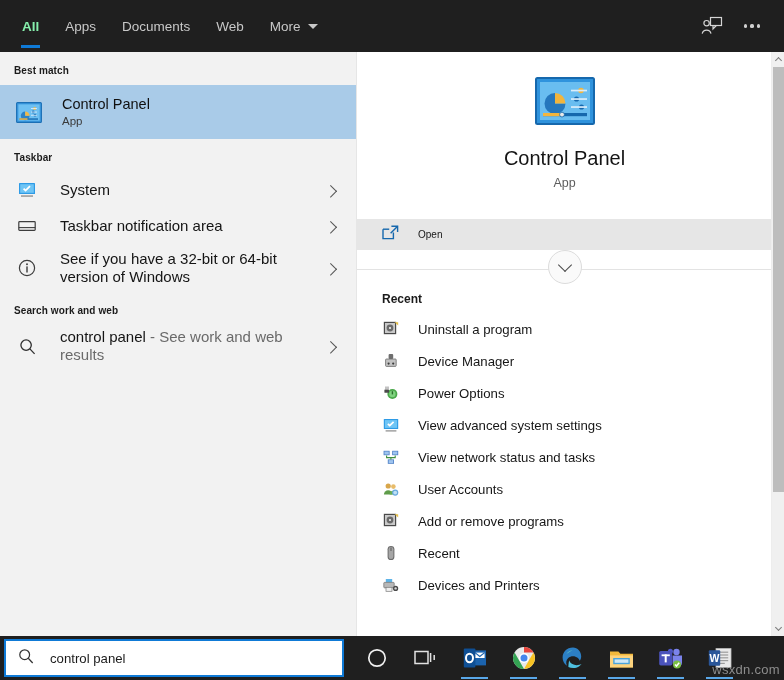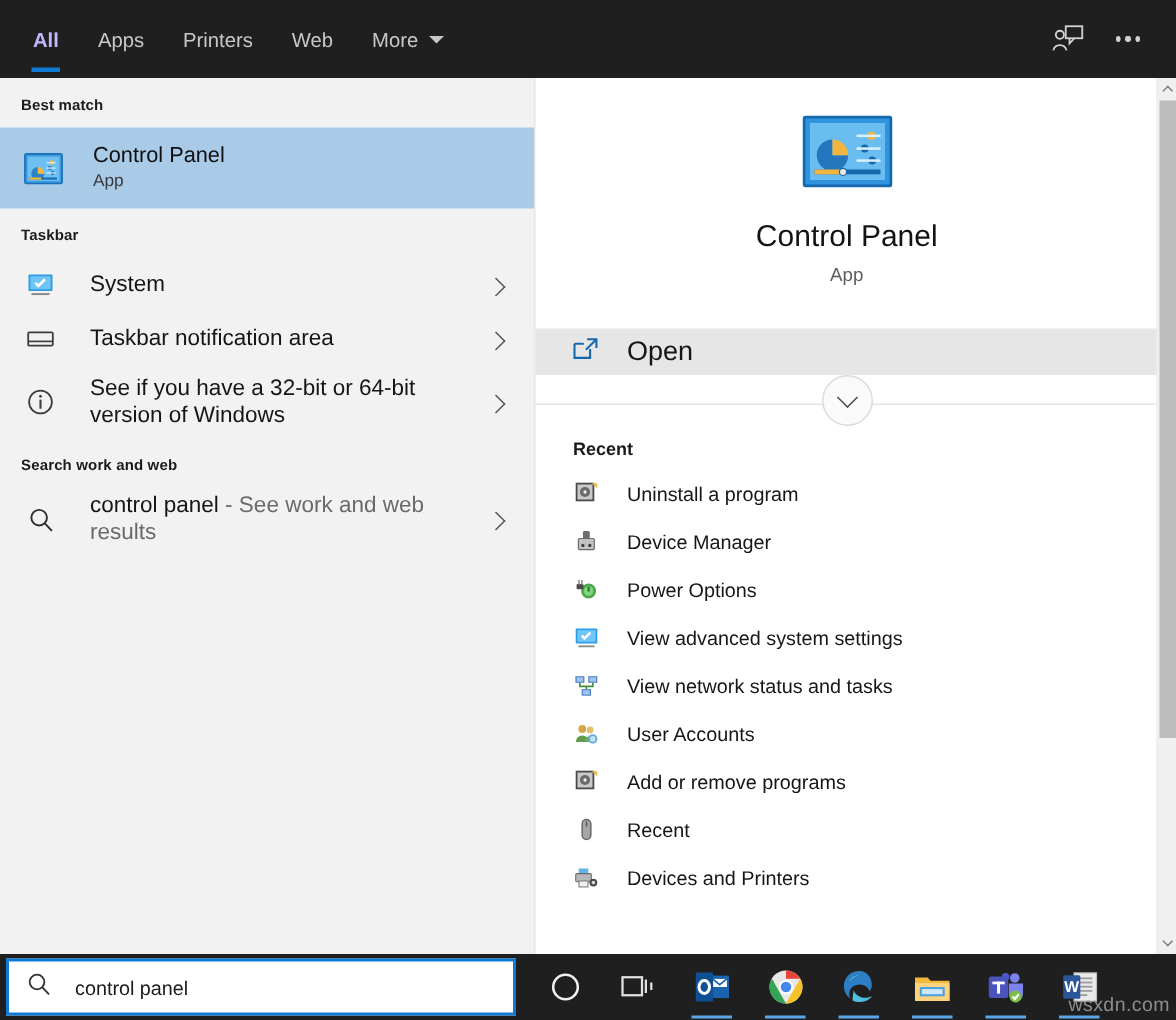--- a/index.html
+++ b/index.html
@@ -15,21 +15,21 @@
   .topnav {
     position:absolute; left:0; top:0; width:784px; height:52px;
     background:#1f1f1f; display:flex; align-items:center;
   }
   .tab {
     position:relative; height:52px; display:flex; align-items:center;
     padding:0 13px; color:#c8c8c8; font-size:13.5px; cursor:default;
     white-space:nowrap;
   }
   .tab:first-child { margin-left:9px; }
-  .tab.active { color:#c4b5fd; font-weight:bold; }
+  .tab.active { color:#86efac; font-weight:bold; }
   .tab.active::after {
     content:""; position:absolute; left:12px; right:12px; bottom:4px;
     height:3px; background:#0f7ad6;
   }
   .tab .caret {
     display:inline-block; margin-left:7px; width:0; height:0;
     border-left:5px solid transparent; border-right:5px solid transparent;
     border-top:5.5px solid #c8c8c8;
   }
   .topnav-right { margin-left:auto; display:flex; align-items:center; padding-right:12px; }
@@ -87,21 +87,21 @@
   
   .hero { padding-top:25px; text-align:center; }
   .hero-icon { display:flex; justify-content:center; margin-bottom:20px; }
   .hero-title { font-size:20px; color:#141414; line-height:26px; }
   .hero-sub { font-size:12.5px; color:#5d5d5d; margin-top:5px; }
 
   .open-row {
     margin-top:29px; height:31px; background:#e6e6e6;
     display:flex; align-items:center; padding-left:25px; cursor:default;
   }
-  .open-label { margin-left:19px; font-size:18px; color:#161616; }
+  .open-label { margin-left:19px; font-size:10px; color:#161616; }
 
   .expander-wrap { position:relative; height:38px; }
   .expander-line { position:absolute; left:0; right:0; top:19px; height:1px; background:#e3e3e3; }
   .expander-btn {
     position:absolute; left:50%; top:0; transform:translateX(-50%);
     width:34px; height:34px; border-radius:50%;
     background:#fafafa; border:1px solid #dcdcdc;
     display:flex; align-items:center; justify-content:center; cursor:default;
   }
   .expander-btn .v {
@@ -169,21 +169,21 @@
 <div id="app">
 
   <div class="topnav">
     <div class="tab active">
       <span>All</span>
     </div>
     <div class="tab">
       <span>Apps</span>
     </div>
     <div class="tab">
-      <span>Printers</span>
+      <span>Documents</span>
     </div>
     <div class="tab">
       <span>Web</span>
     </div>
     <div class="tab">
       <span>More</span>
       <span class="caret"></span>
     </div>
 
     <div class="topnav-right">

